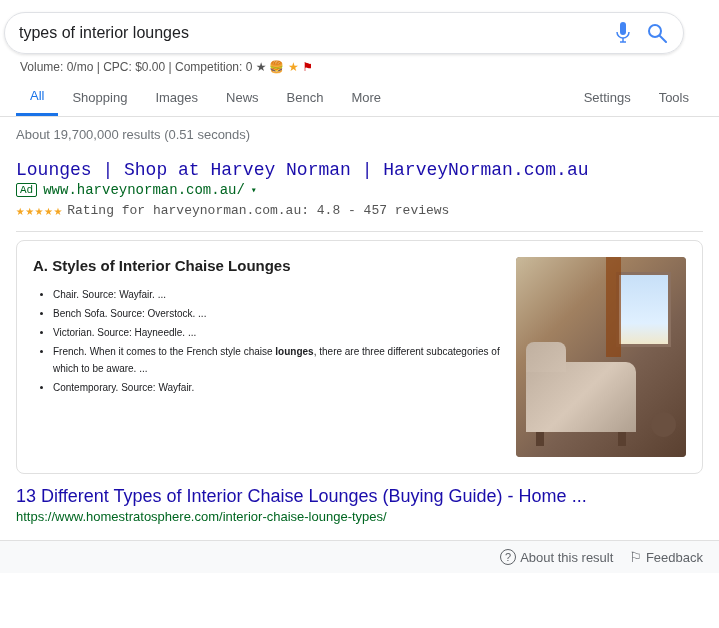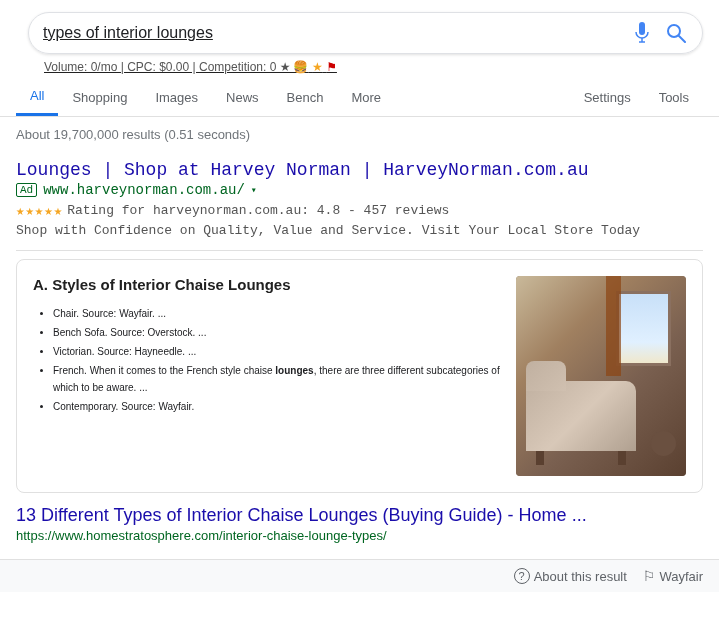--- a/index.html
+++ b/index.html
@@ -7,23 +7,22 @@
       font-family: Arial, sans-serif;
       font-size: 14px;
       background: #fff;
       color: #212121;
       width: 719px;
       min-height: 628px;
     }
 
     
     .header {
-      padding: 12px 16px 0 28px;
+      padding: 12px 16px 0 4px;
       background: #fff;
-      text-decoration: underline;
     }
 
     .search-bar-container {
       display: flex;
       align-items: center;
       border: 1px solid #dfe1e5;
       border-radius: 24px;
       padding: 8px 14px;
       max-width: 680px;
       box-shadow: 0 1px 3px rgba(0,0,0,0.12);
@@ -332,21 +331,20 @@
     <a class="ad-title">Lounges | Shop at Harvey Norman | HarveyNorman.com.au</a>
     <div class="ad-badge-row">
       <span class="ad-badge">Ad</span>
       <span class="ad-url">www.harveynorman.com.au/</span>
       <span class="ad-dropdown">▾</span>
     </div>
     <div class="stars-row">
       <span class="stars">★★★★★</span>
       <span class="rating-text">Rating for harveynorman.com.au: 4.8 - 457 reviews</span>
     </div>
-    <div class="ad-description">Shop with Confidence on Quality, Value and Service. Visit Your Local Store Today</div>
   </div>
 
   <hr class="divider">
 
   <div class="featured-card">
     <div class="featured-content">
       <div class="featured-title">A. Styles of Interior Chaise Lounges</div>
       <ul class="featured-list">
         <li>Chair. Source: Wayfair. ...</li>
         <li>Bench Sofa. Source: Overstock. ...</li>
@@ -381,17 +379,17 @@
     <div class="organic-url">https://www.homestratosphere.com/interior-chaise-lounge-types/</div>
   </div>
 
   <div class="bottom-bar">
     <span class="bottom-link">
       <span style="width:16px;height:16px;border-radius:50%;border:1px solid #5f6368;display:inline-flex;align-items:center;justify-content:center;font-size:11px;color:#5f6368;">?</span>
       <span>About this result</span>
     </span>
     <span class="bottom-link">
       <span style="font-size:14px;color:#5f6368;">⚐</span>
-      <span>Wayfair</span>
+      <span>Feedback</span>
     </span>
   </div>
 
 </div>
 
 </body></html>

